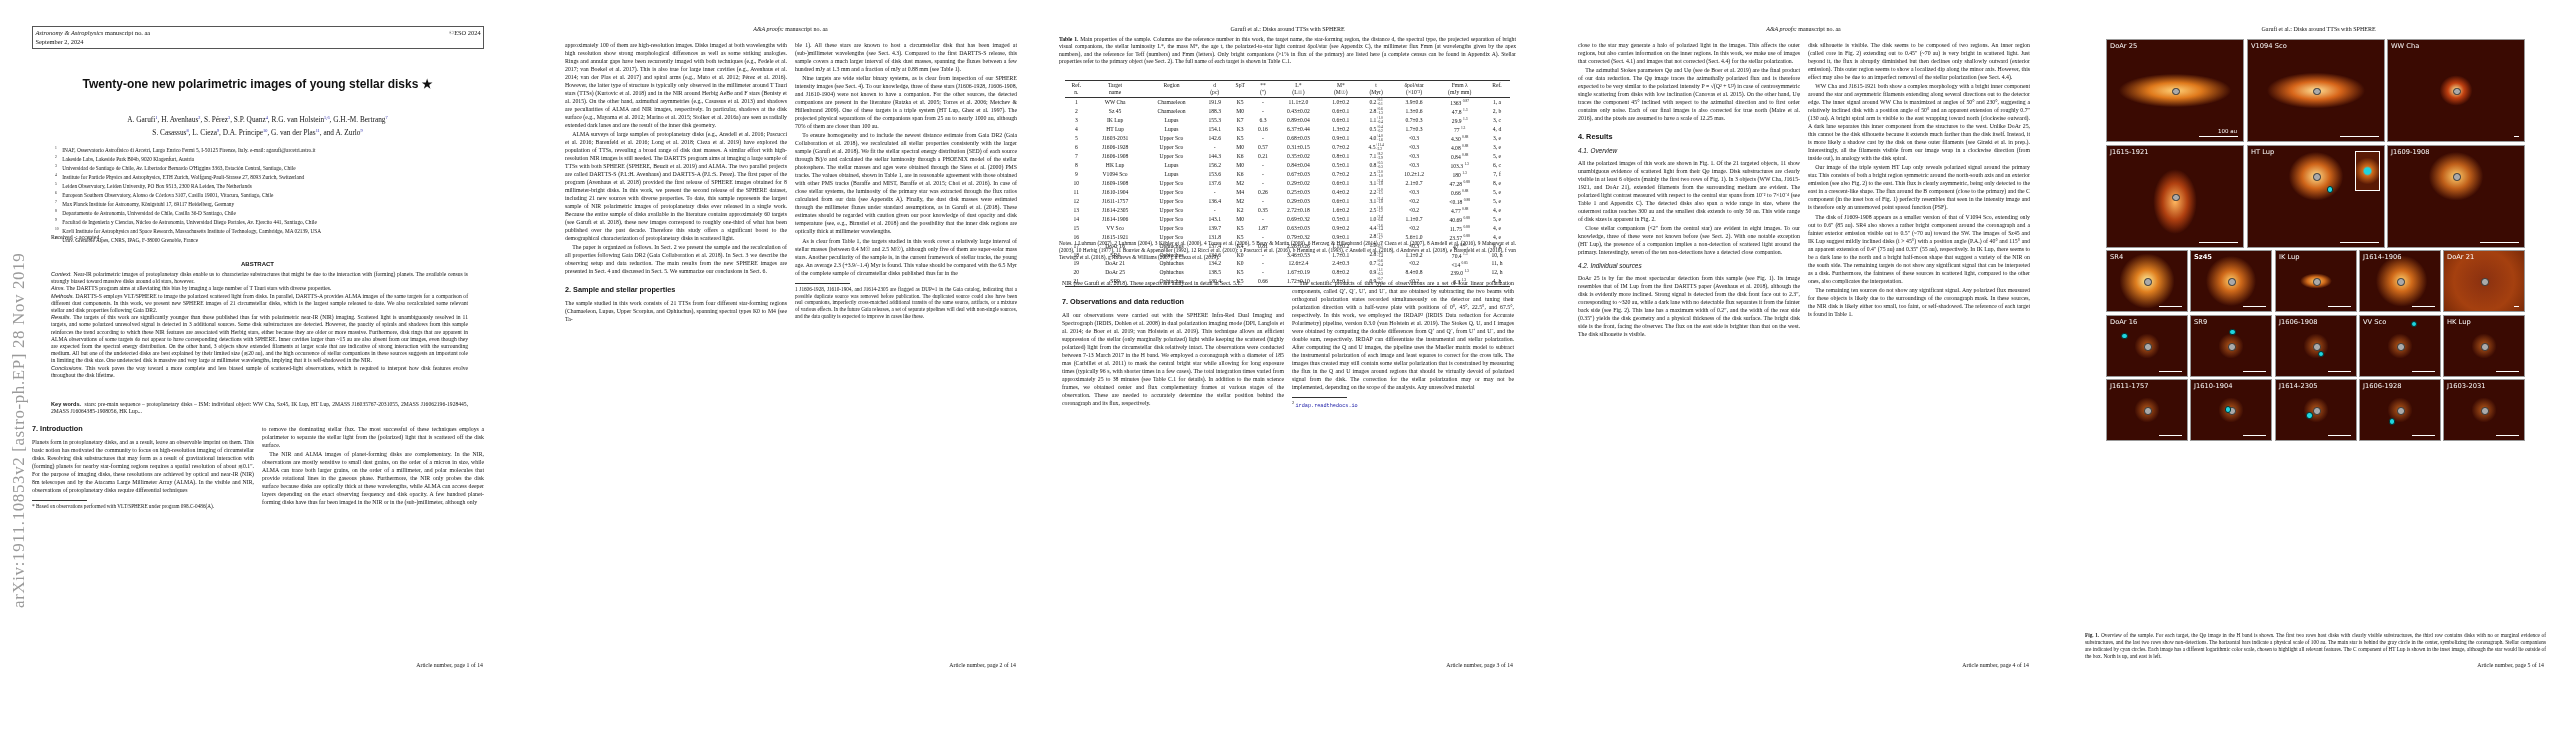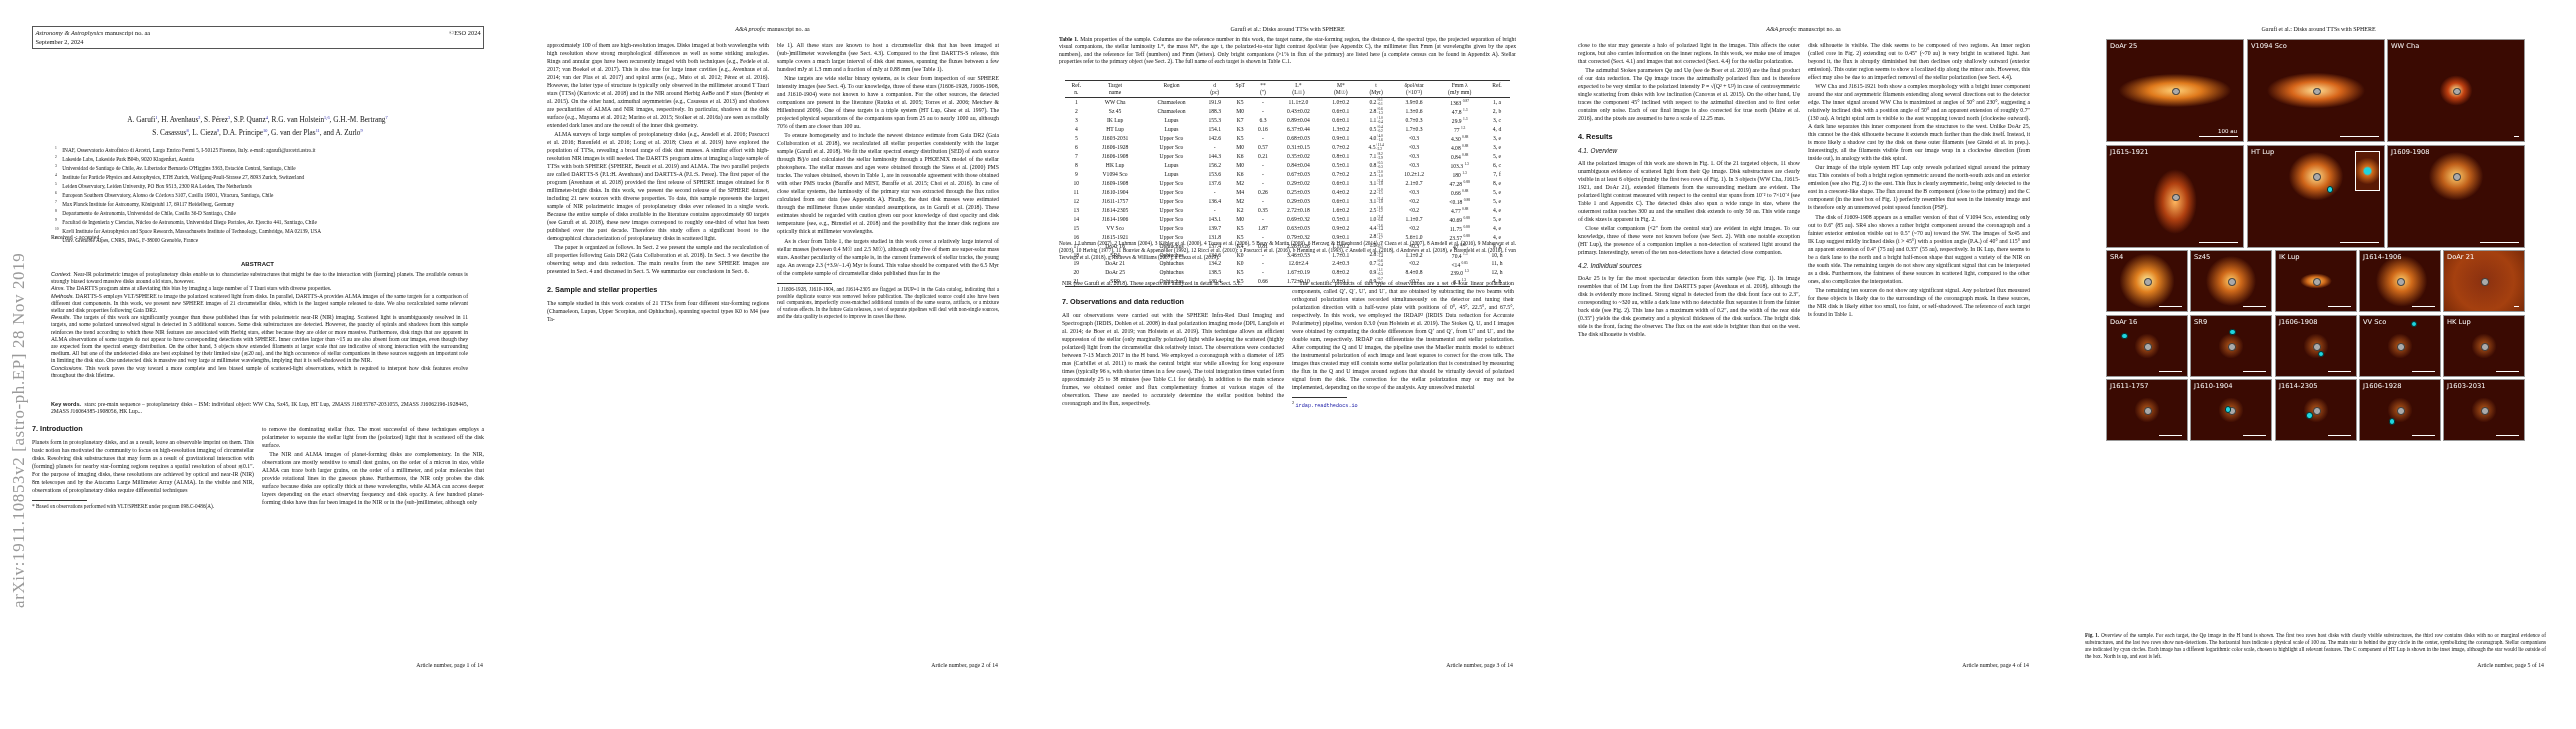--- a/index.html
+++ b/index.html
@@ -1,18 +1,18 @@
 <!DOCTYPE html>
 <html style="font-size:9.7px"><head>
 <meta charset="utf-8">
 <style>
   html, body { margin:0; padding:0; background:#fff; }
   body { width:2576px; height:729px; overflow:hidden; position:relative; font-family:"Liberation Serif", serif; color:#111; }
   .page { position:absolute; top:0; width:515px; height:729px; background:#fff; overflow:hidden; }
-  .p1 { left:0; } .p2 { left:515px; } .p3 { left:1030px; } .p4 { left:1546px;text-decoration:underline; } .p5 { left:2061px; }
+  .p1 { left:0; } .p2 { left:533px; } .p3 { left:1030px; } .p4 { left:1546px;text-decoration:underline; } .p5 { left:2061px; }
   .running { position:absolute; top:25.5px; left:0; width:100%; text-align:center; font-size:6px; }
   .running i { font-style:italic; }
   .col { position:absolute; top:41px; width:222px; font-size:5.8px; line-height:8px; text-align:justify; hyphens:auto; }
   .colL { left:32px; } .colR { left:262px; }
   .col p { margin:0 0 0 0; text-indent:7.3px; }
   .col p.noind { text-indent:0; }
   .col p + p { margin-top:1.2px; }
   .sec { font-family:"Liberation Sans", sans-serif; font-weight:bold; font-size:7.3px; margin:11px 0 4.9px 0; }
   .subsec { font-family:"Liberation Sans", sans-serif; font-style:italic; font-size:6.4px; margin:6px 0 3.6px 0; }
   .cite { color:#1a1aa6; }
@@ -67,20 +67,21 @@
 </head>
 <body>
 
 <div class="page p1">
   <div class="hdrbox">
     <div><i>Astronomy &amp; Astrophysics</i> <span>manuscript no. aa</span></div>
     <div>September 2, 2024</div>
     <span class="r">©ESO 2024</span>
   </div>
   <div class="title">
+    <div>Twenty-one new polarimetric images of young stellar disks ★</div>
   </div>
   <div class="authors">
     <div id="authors1"><span>A. Garufi<sup>1</sup></span>, <span>H. Avenhaus<sup>2</sup></span>, <span>S. Pérez<sup>3</sup></span>, <span>S.P. Quanz<sup>4</sup></span>, <span>R.G. van Holstein<sup>5,6</sup></span>, <span>G.H.-M. Bertrang<sup>7</sup></span></div>
     <div id="authors2"><span>S. Casassus<sup>8</sup></span>, <span>L. Cieza<sup>9</sup></span>, <span>D.A. Principe<sup>10</sup></span>, <span>G. van der Plas<sup>11</sup></span>, <span>and A. Zurlo<sup>9</sup></span></div>
   </div>
   <div class="affils" id="affils">
       <div><sup>1</sup> INAF, Osservatorio Astrofisico di Arcetri, Largo Enrico Fermi 5, I-50125 Firenze, Italy. e-mail: agarufi@arcetri.astro.it</div>
       <div><sup>2</sup> Lakeside Labs, Lakeside Park B04b, 9020 Klagenfurt, Austria</div>
       <div><sup>3</sup> Universidad de Santiago de Chile, Av. Libertador Bernardo O'Higgins 3363, Estación Central, Santiago, Chile</div>
       <div><sup>4</sup> Institute for Particle Physics and Astrophysics, ETH Zurich, Wolfgang-Pauli-Strasse 27, 8093 Zurich, Switzerland</div>
@@ -539,21 +540,21 @@
       <div class="panel" style="left: 281px; top: 106px; width: 138px; height: 103px; background: radial-gradient(25% 30% at 50% 30%, rgb(255, 208, 112) 0%, rgb(192, 96, 26) 40%, rgba(60, 10, 2, 0) 80%), rgb(58, 10, 2);">
         <div class="lbl">J1609-1908</div>
         <div class="star" style="left: calc(50% - 3px); top: calc(30% - 3px);"></div>
         <div class="bar" style="width: 39px;"></div>
       </div>
       <div class="panel" style="left: 0px; top: 211px; width: 82px; height: 62px; background: radial-gradient(circle, rgb(255, 240, 160) 0%, rgb(224, 128, 32) 22%, rgba(60, 10, 2, 0) 55%), rgb(58, 10, 2);">
         <div class="lbl">SR4</div>
         <div class="star" style="left: calc(50% - 3px); top: calc(50% - 3px);"></div>
         <div class="bar" style="width: 23px;"></div>
       </div>
-      <div class="panel" style="left: 84px; top: 211px; width: 82px; height: 62px; background: radial-gradient(circle, rgb(255, 208, 112) 0%, rgb(208, 106, 26) 20%, rgba(60, 10, 2, 0) 50%), rgb(58, 10, 2);">
+      <div class="panel" style="left: 84px; top: 211px; width: 82px; height: 62px; background: radial-gradient(circle, rgb(255, 208, 112) 0%, rgb(208, 106, 26) 20%, rgba(60, 10, 2, 0) 50%), rgb(58, 10, 2); font-weight: bold;">
         <div class="lbl">Sz45</div>
         <div class="star" style="left: calc(50% - 3px); top: calc(50% - 3px);"></div>
         <div class="bar" style="width: 23px;"></div>
       </div>
       <div class="panel" style="left: 169px; top: 211px; width: 82px; height: 62px; background: radial-gradient(22% 14%, rgb(255, 208, 112) 0%, rgb(208, 106, 26) 50%, rgba(60, 10, 2, 0) 90%), rgb(58, 10, 2);">
         <div class="lbl">IK Lup</div>
         <div class="star" style="left: calc(50% - 3px); top: calc(50% - 3px);"></div>
         <div class="bar" style="width: 23px;"></div>
       </div>
       <div class="panel" style="left: 253px; top: 211px; width: 82px; height: 62px; background: radial-gradient(circle at 52% 50%, rgb(255, 208, 112) 0%, rgb(208, 106, 26) 20%, rgba(60, 10, 2, 0) 50%), rgb(58, 10, 2);">

